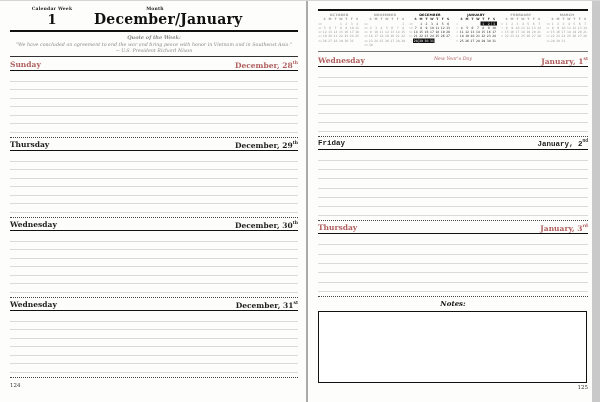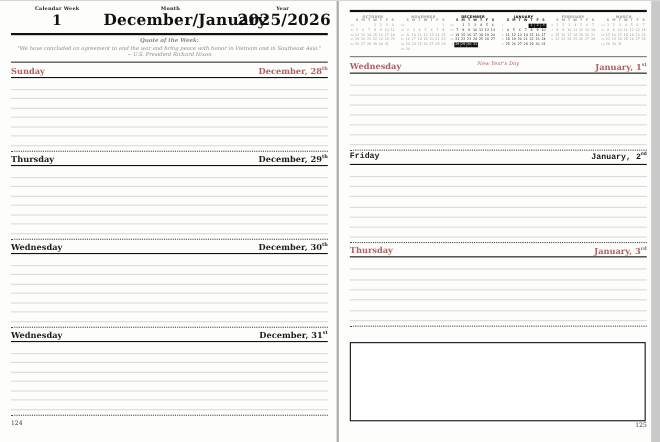--- a/index.html
+++ b/index.html
@@ -76,24 +76,20 @@
 <div class="sheet">
 
   <div class="lp-header">
     <div class="hcol c1">
       <div class="hlabel">Calendar Week</div>
       <div class="hvalue">1</div>
     </div>
     <div class="hcol c2">
       <div class="hlabel">Month</div>
       <div class="hvalue">December/January</div>
-    </div>
-    <div class="hcol c3">
-      <div class="hlabel">Year</div>
-      <div class="hvalue">2025/2026</div>
     </div>
   </div>
   <div class="thick-rule" style="left:10px; top:29px; width:288px;"></div>
 
   <div class="lp-quote">
     <div class="q-title">Quote of the Week:</div>
     <div class="q-text">"We have concluded an agreement to end the war and bring peace with honor in Vietnam and in Southeast Asia."</div>
     <div class="q-attr">~ U.S. President Richard Nixon</div>
   </div>
   <div class="thin-rule" style="left:10px; top:55px; width:288px; background:#333;"></div>
@@ -540,17 +536,18 @@
           <div class="rule"></div>
           <div class="rule"></div>
           <div class="rule"></div>
           <div class="rule"></div>
           <div class="rule"></div>
           <div class="rule"></div>
         </div>
       </div>
     </div>
 
+  <div class="notes-label">Notes:</div>
   <div class="notes-box"></div>
   <div class="pagenum right">125</div>
 
   <div class="edge-strip"></div>
 </div>
 
 </body></html>

